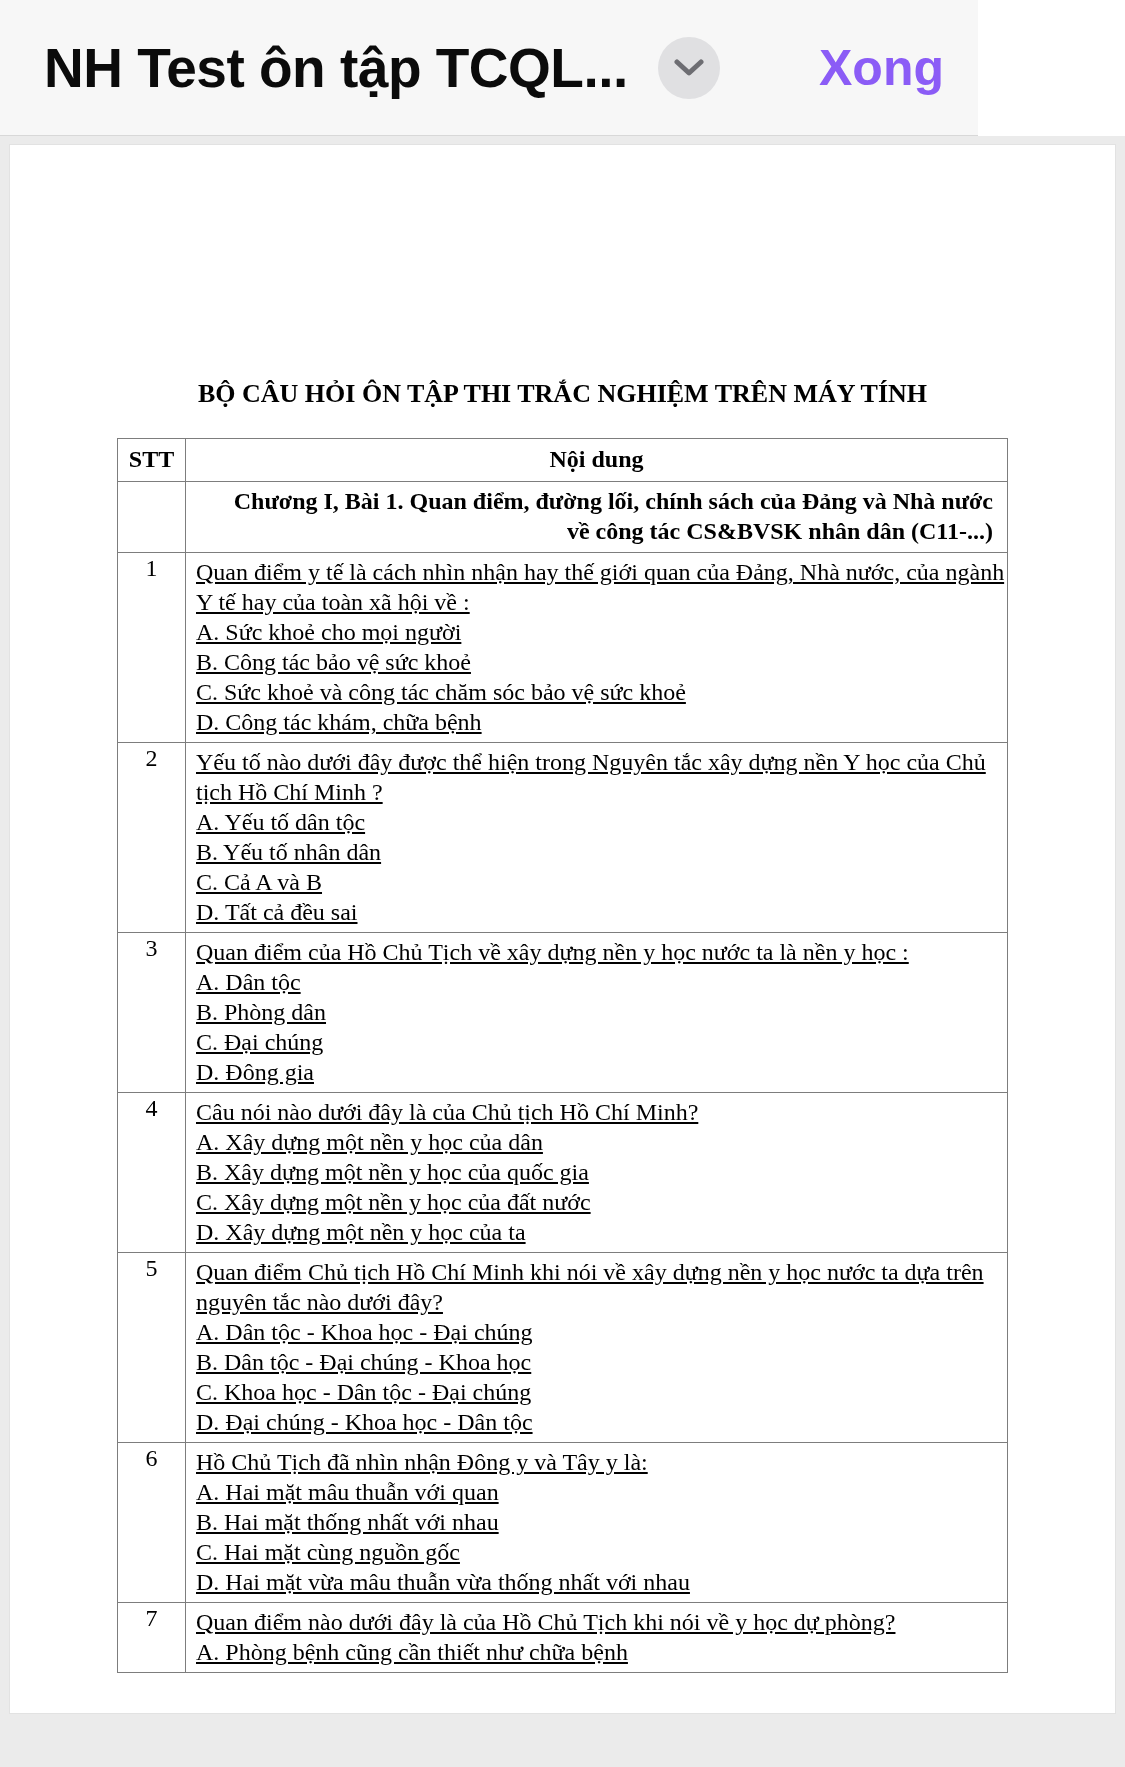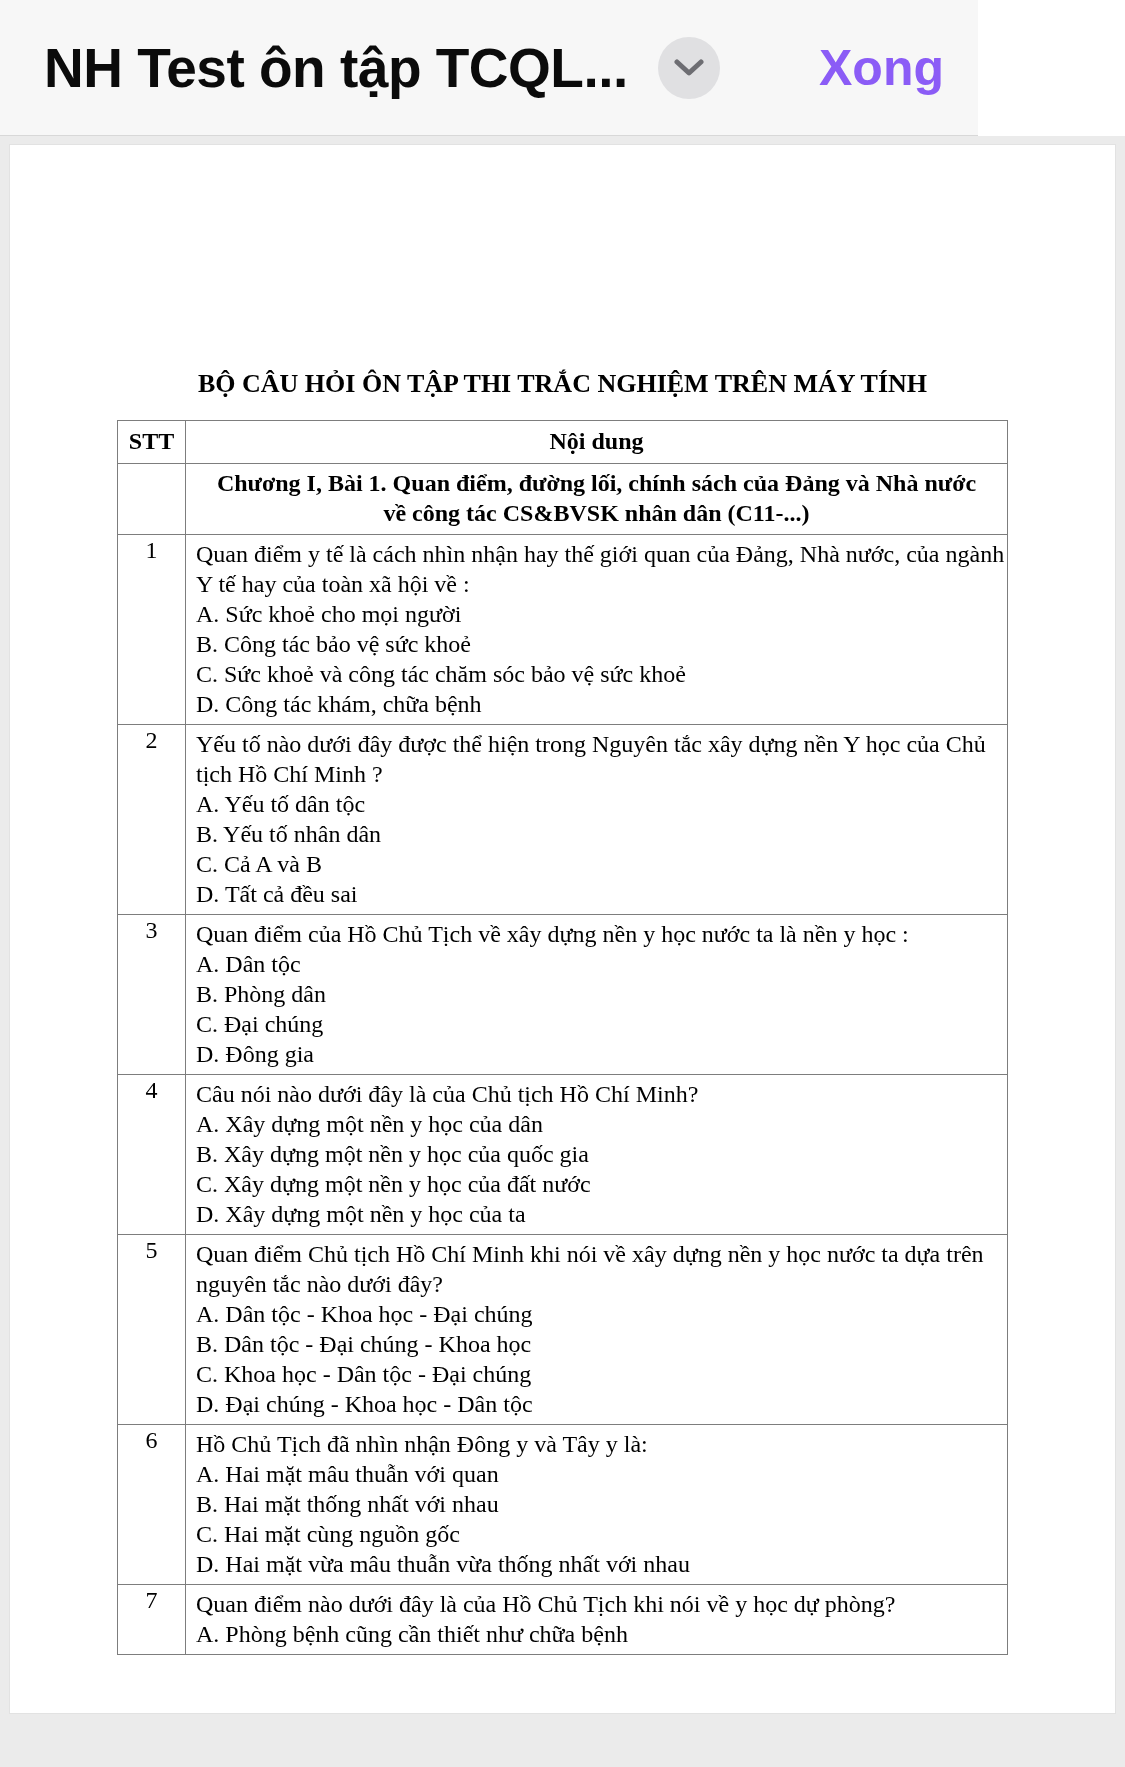--- a/index.html
+++ b/index.html
@@ -85,26 +85,27 @@
     text-align: center;
     padding-top: 222px;
   }
   .hd-line {
     font-family: "Liberation Serif", serif;
     font-weight: bold;
     font-size: 26px;
     line-height: 33px;
     color: #000;
     white-space: nowrap;
+    margin-top: 10px;
   }
   .hd-line.l3 { font-size: 25px; }
 
   
   #qtable {
-    margin-top: 20px;
+    margin-top: 28px;
     border-collapse: collapse;
     table-layout: fixed;
     width: 100%;
   }
   #qtable td, #qtable th {
     border: 1px solid #7d7d7d;
     vertical-align: top;
     font-family: "Liberation Serif", serif;
     font-size: 24px;
     line-height: 30px;
@@ -122,24 +123,25 @@
 
   td.stt-cell {
     text-align: center;
     vertical-align: middle;
     font-size: 24px;
     padding: 0;
   }
 
   td.noi-cell {
     padding: 4px 6px 5px 10px;
+    text-decoration: underline;
   }
 
   td.chapter-cell {
-    text-align: center;
+    text-align: right;
     font-weight: bold;
     font-size: 24px;
     line-height: 30px;
     padding: 4px 14px 6px 14px;
   }
 
   .qline { display: block; white-space: nowrap; }
   .qline.wrap { white-space: normal; }
   .opt { display: block; white-space: nowrap; }
 </style>

